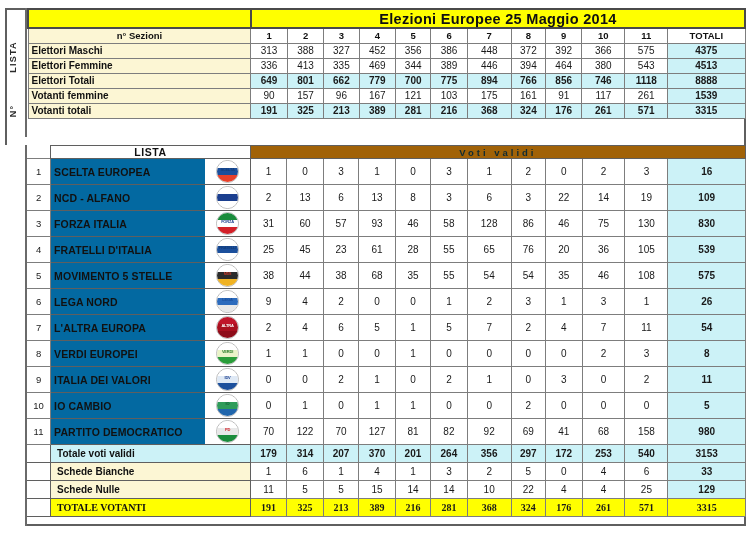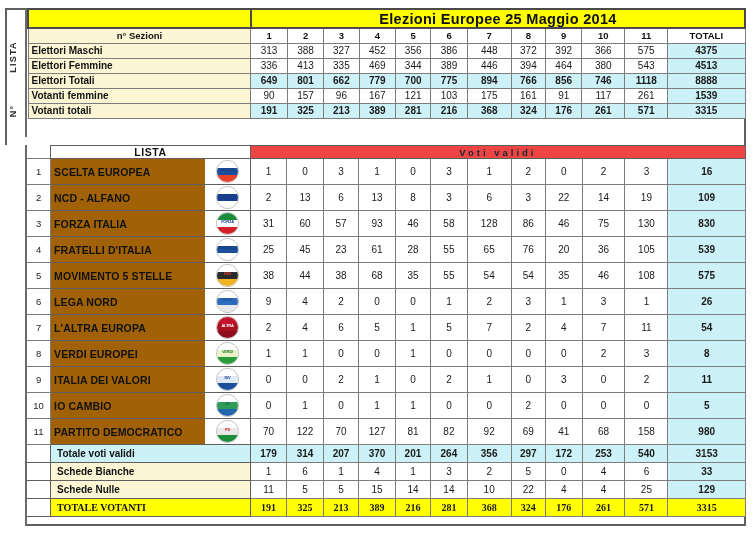--- a/index.html
+++ b/index.html
@@ -173,30 +173,30 @@
   .lista-hdr {
     background: #ffffff;
     border: 1px solid #5f5f5f;
     text-align: center;
     font-size: 10.5px;
     font-weight: bold;
     letter-spacing: 0.6px;
     color: #111;
   }
   .voti-hdr {
-    background: #ef4444;
+    background: #a16207;
     border: 1px solid #5f5f5f;
     text-align: center;
     font-size: 9.5px;
     font-weight: bold;
     color: #0e2b33;
     letter-spacing: 3px;
   }
   .pname {
-    background: #a16207;
+    background: #0369a1;
     border: 1px solid #5f5f5f;
     font-size: 10.5px;
     font-weight: bold;
     color: #111;
     padding-left: 3px;
     text-align: left;
     letter-spacing: 0.1px;
   }
   .logocell {
     background: #ffffff;

